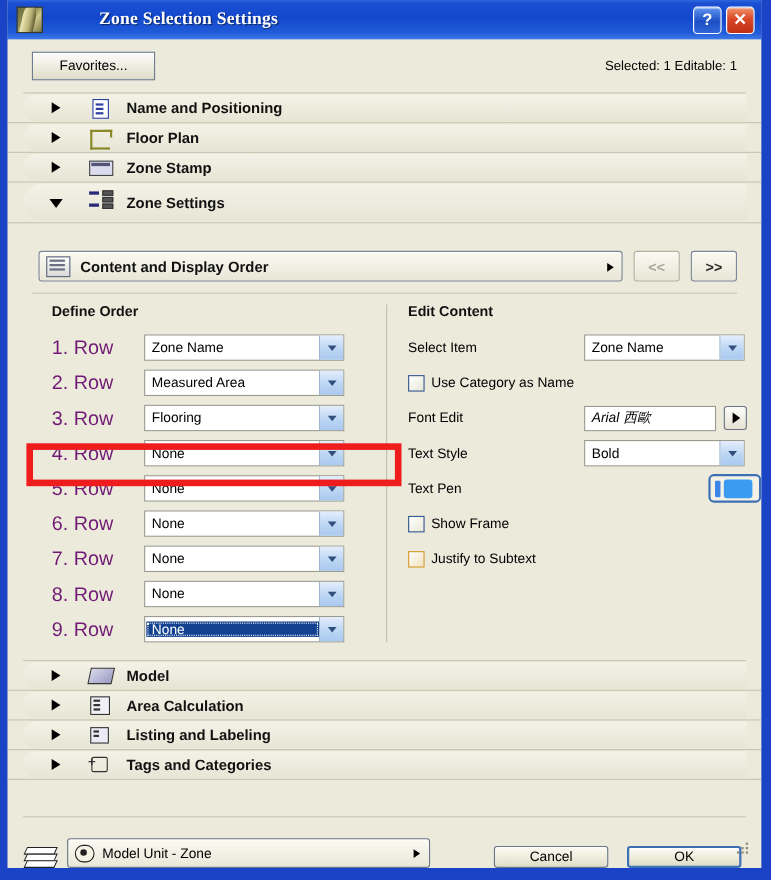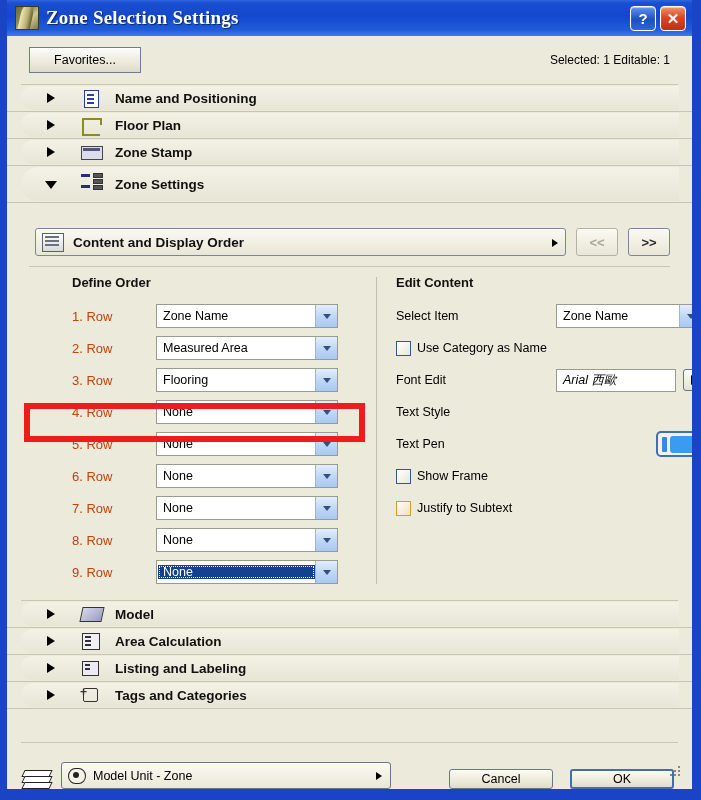--- a/index.html
+++ b/index.html
@@ -30,24 +30,25 @@
     width:22px;height:22px;flex:0 0 22px;margin-right:7px;position:relative;overflow:hidden;
     background:linear-gradient(135deg,#6b6a3c 0%,#8e8c50 40%,#cfc98d 60%,#7c7a44 100%);
     border:1px solid #3a3a20;
   }
   .app-icon:after{
     content:"";position:absolute;left:4px;top:-2px;width:12px;height:26px;
     background:linear-gradient(to right,#efe9b8,#b9b274 60%,#5f5d33);
     transform:rotate(12deg);border-radius:40% 40% 10% 10%;
   }
   .title-text{
-    color:#fff;font-size:19px;font-weight:bold;letter-spacing:.2px;
+    color:#fff;font-size:16px;font-weight:bold;letter-spacing:.2px;
     text-shadow:1px 1px 1px rgba(0,0,0,.55);
     font-family:"Liberation Serif", serif;
     white-space:nowrap;
+    margin-left:44px;
   }
   .title-btns{margin-left:auto;display:flex;gap:4px;padding-right:2px;}
   .tbtn{
     width:26px;height:25px;border-radius:4px;box-sizing:border-box;
     border:1px solid #ffffff;
     display:flex;align-items:center;justify-content:center;
     color:#fff;font-size:15px;font-weight:bold;line-height:1;
     font-family:"Liberation Sans", sans-serif;
     box-shadow:inset 0 1px 1px rgba(255,255,255,.55);
   }
@@ -131,27 +132,27 @@
   .navbtn{
     width:42px;height:28px;margin-left:10px;box-sizing:border-box;
     border:1px solid #7c8699;border-radius:3px;
     background:linear-gradient(to bottom,#fbfaf2,#e8e6d6);
     display:flex;align-items:center;justify-content:center;
     font-size:13px;font-weight:bold;color:#2b2b2b;
     box-shadow:inset 0 1px 0 #fff;
   }
   .navbtn.disabled{color:#aaa797;border-color:#b3b1a2;}
   .pane-sep{height:1px;background:#c9c6b2;margin:10px 22px 0 22px;}
-  .cols{display:flex;padding:8px 0 0 0;position:relative;margin-left:25px;}
+  .cols{display:flex;padding:8px 0 0 0;position:relative;}
   .col-l{width:344px;flex:0 0 344px;padding-left:40px;box-sizing:border-box;}
   .vline{width:1px;background:#c2bfab;margin:2px 0 4px 0;flex:0 0 1px;}
   .col-r{flex:1 1 auto;padding-left:19px;box-sizing:border-box;}
   .col-head{font-size:13px;font-weight:bold;color:#111;margin-bottom:10px;}
   .row{height:32px;display:flex;align-items:center;}
-  .row-lbl{width:84px;flex:0 0 84px;font-size:13px;color:#c2410c;}
+  .row-lbl{width:84px;flex:0 0 84px;font-size:18px;color:#701a75;}
   
   .dd{
     width:182px;height:24px;box-sizing:border-box;position:relative;
     border:1px solid #9a9a8e;background:#fff;display:flex;align-items:center;
   }
   .dd-val{font-size:12.5px;color:#000;padding-left:6px;flex:1 1 auto;white-space:nowrap;overflow:hidden;}
   .dd-btn{
     width:21px;height:22px;flex:0 0 21px;margin-right:0px;
     background:linear-gradient(to bottom,#e4eefc,#bcd6f4 55%,#a9c9ef);
     border-left:1px solid #9fb6d0;
@@ -408,20 +409,24 @@
           </div>
 
           <div class="rrow">
             <div class="rlbl">Font Edit</div>
             <div class="txtfield">Arial 西歐</div>
             <div class="arrowbtn"></div>
           </div>
 
           <div class="rrow">
             <div class="rlbl">Text Style</div>
+            <div class="dd dd-r">
+              <div class="dd-val">Bold</div>
+              <div class="dd-btn"></div>
+            </div>
           </div>
 
           <div class="rrow">
             <div class="rlbl">Text Pen</div>
             <div style="flex:1 1 auto"></div>
             <div class="penbtn">
               <div class="penbar"></div>
               <div class="penswatch"></div>
             </div>
           </div>

